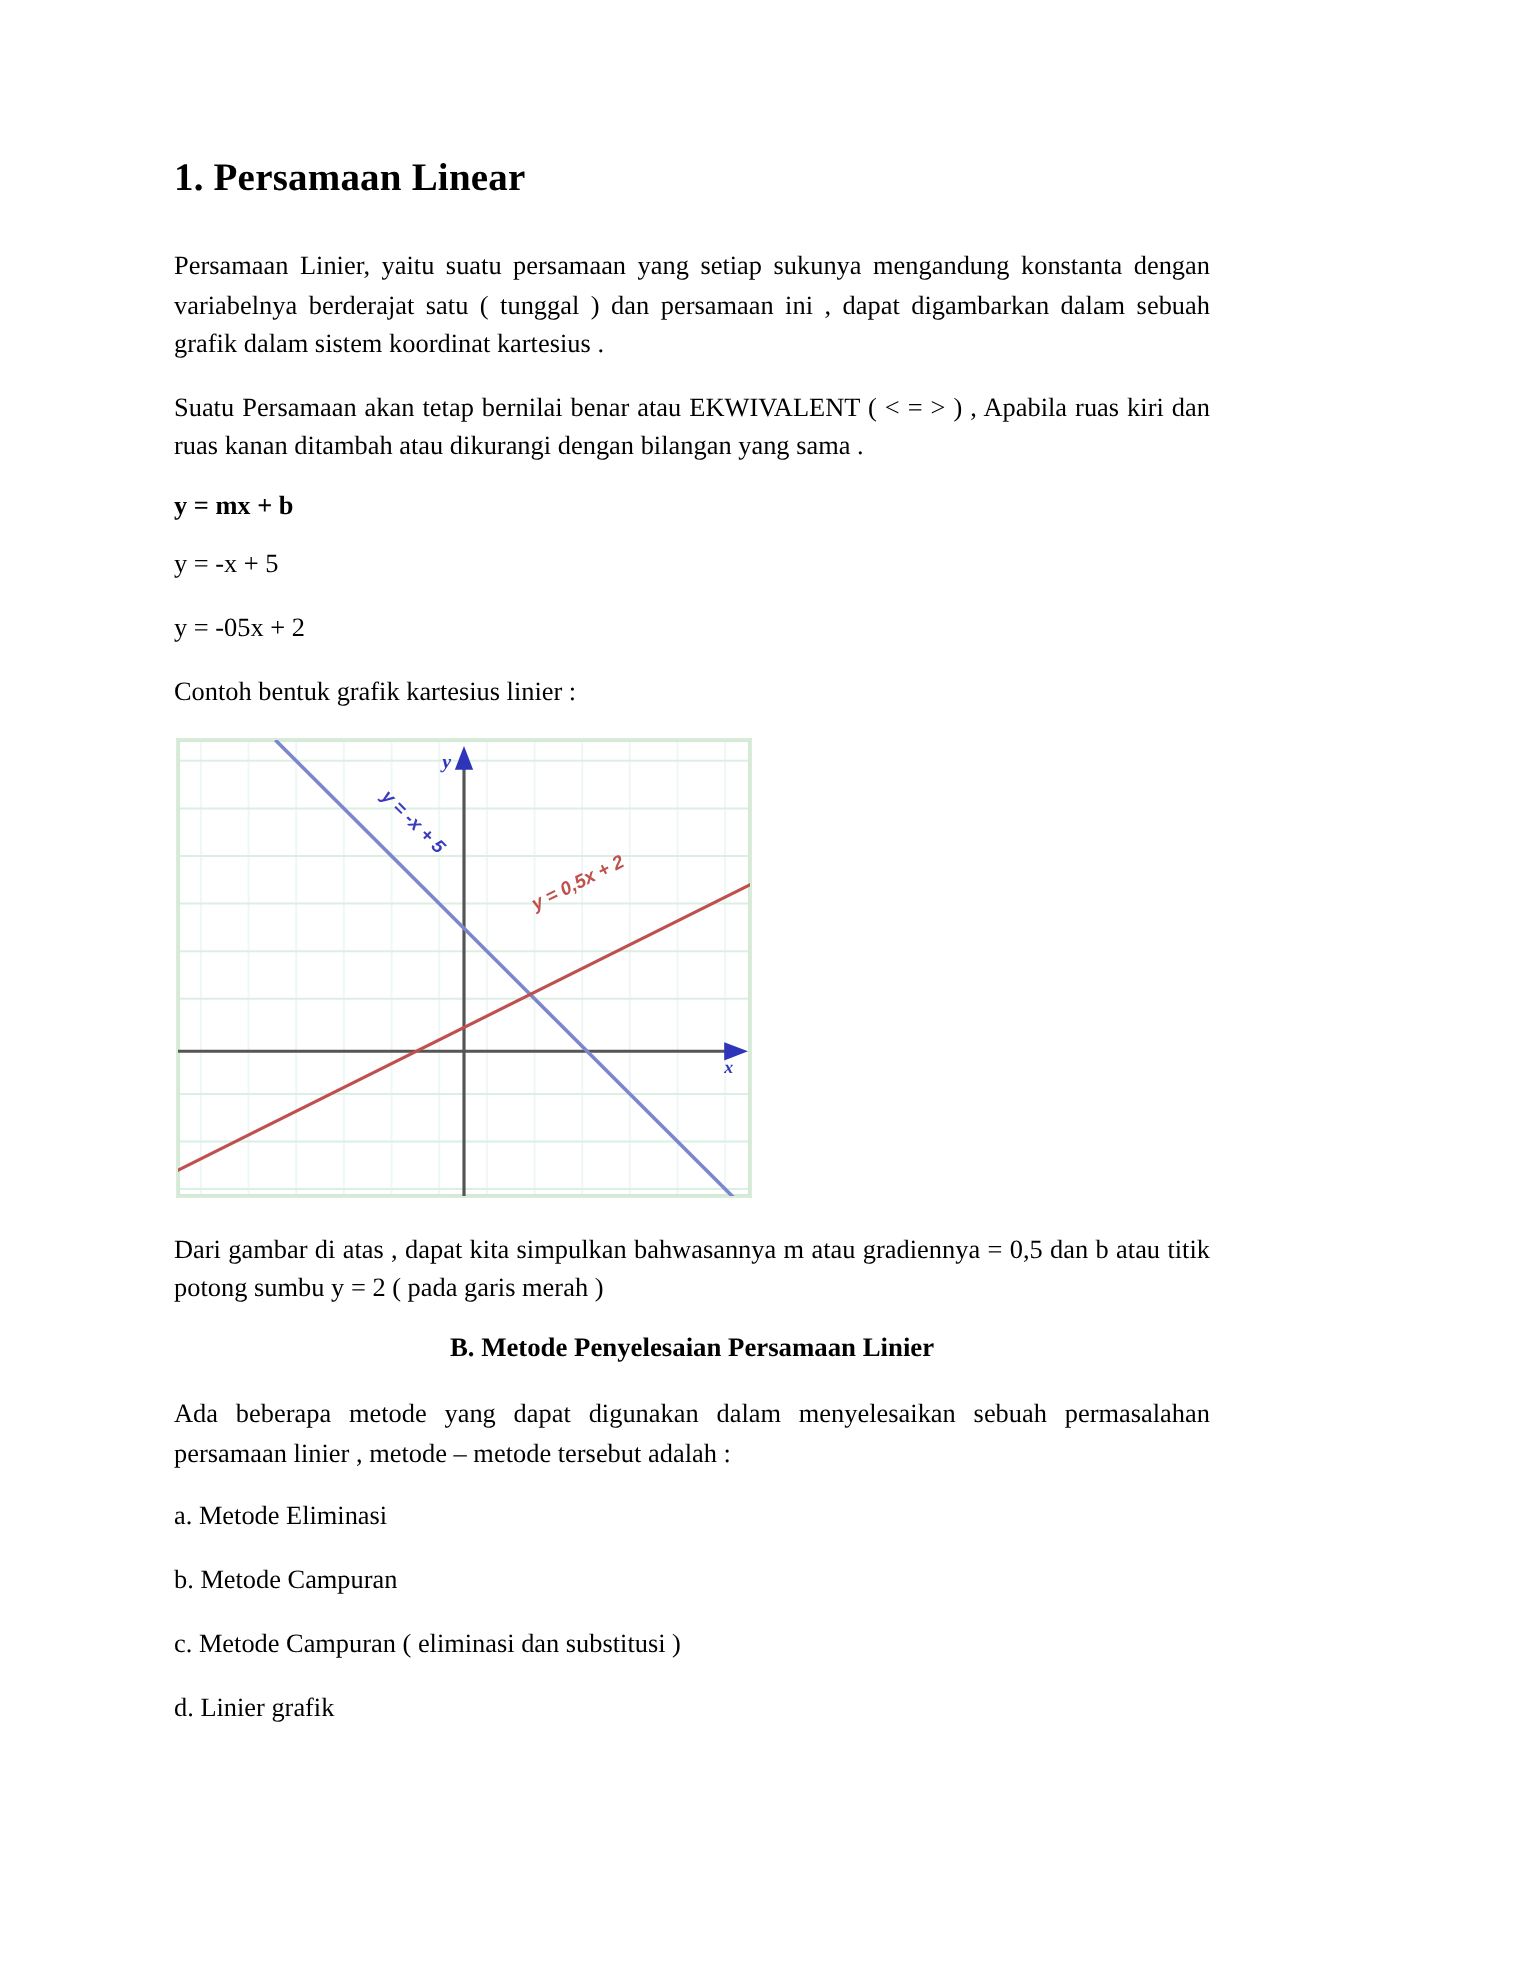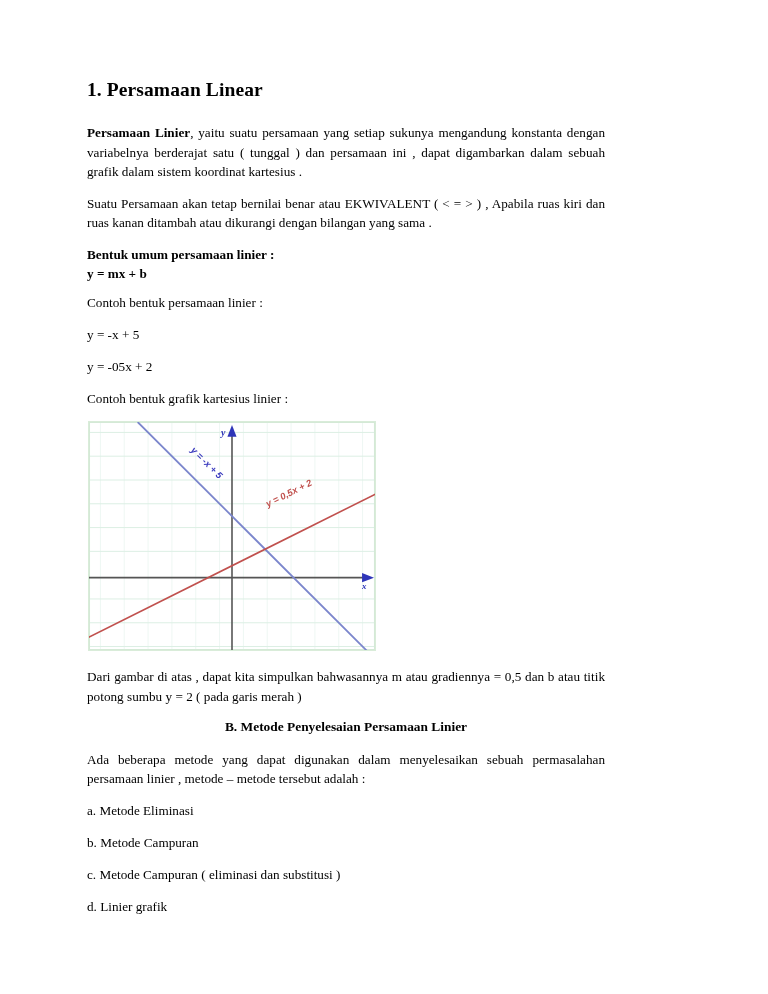--- a/index.html
+++ b/index.html
@@ -29,21 +29,21 @@
     line-height: 1.2;
   }
   p.para {
     font-size: 13.2px;
     line-height: 1.47;
     margin: 0 0 12px 0;
     text-align: justify;
     letter-spacing: 0.01px;
   }
   .lead-bold {
-    font-weight: bold;
+    font-weight: normal;
     margin-top: 25px;
   }
   p.bold-line {
     font-size: 13.2px;
     font-weight: bold;
     line-height: 1.42;
     margin: 0;
   }
   p.bold-line.spaced-above {
     margin-top: 14px;
@@ -92,26 +92,24 @@
 <body>
 
 <div class="page">
 
   <h1 class="doc-title">1. Persamaan Linear</h1>
 
   <p class="para"><span class="lead-bold">Persamaan Linier</span><span>, yaitu suatu persamaan yang setiap sukunya mengandung konstanta dengan variabelnya berderajat satu ( tunggal ) dan persamaan ini , dapat digambarkan dalam sebuah grafik dalam sistem koordinat kartesius .</span></p>
 
   <p class="para">Suatu Persamaan akan tetap bernilai benar atau EKWIVALENT ( &lt; = &gt; ) , Apabila ruas kiri dan ruas kanan ditambah atau dikurangi dengan bilangan yang sama .</p>
 
-  <p class="bold-line spaced-above">Bentuk umum persamaan linier :</p>
   <p class="bold-line">y = mx + b</p>
 
   <div class="block-gap-md"></div>
 
-  <p class="eq">Contoh bentuk persamaan linier :</p>
   <p class="eq">y = -x + 5</p>
   <p class="eq">y = -05x + 2</p>
   <p class="eq">Contoh bentuk grafik kartesius linier :</p>
 
   <div class="figure">
     <svg class="grid-svg" viewBox="0 0 288 230" preserveAspectRatio="none">
       <rect x="0" y="0" width="288" height="230" fill="#ffffff"></rect>
       <g stroke="#eef7f3" stroke-width="1">
         <line x1="11.5" y1="0" x2="11.5" y2="230"></line>
         <line x1="35.5" y1="0" x2="35.5" y2="230"></line>

